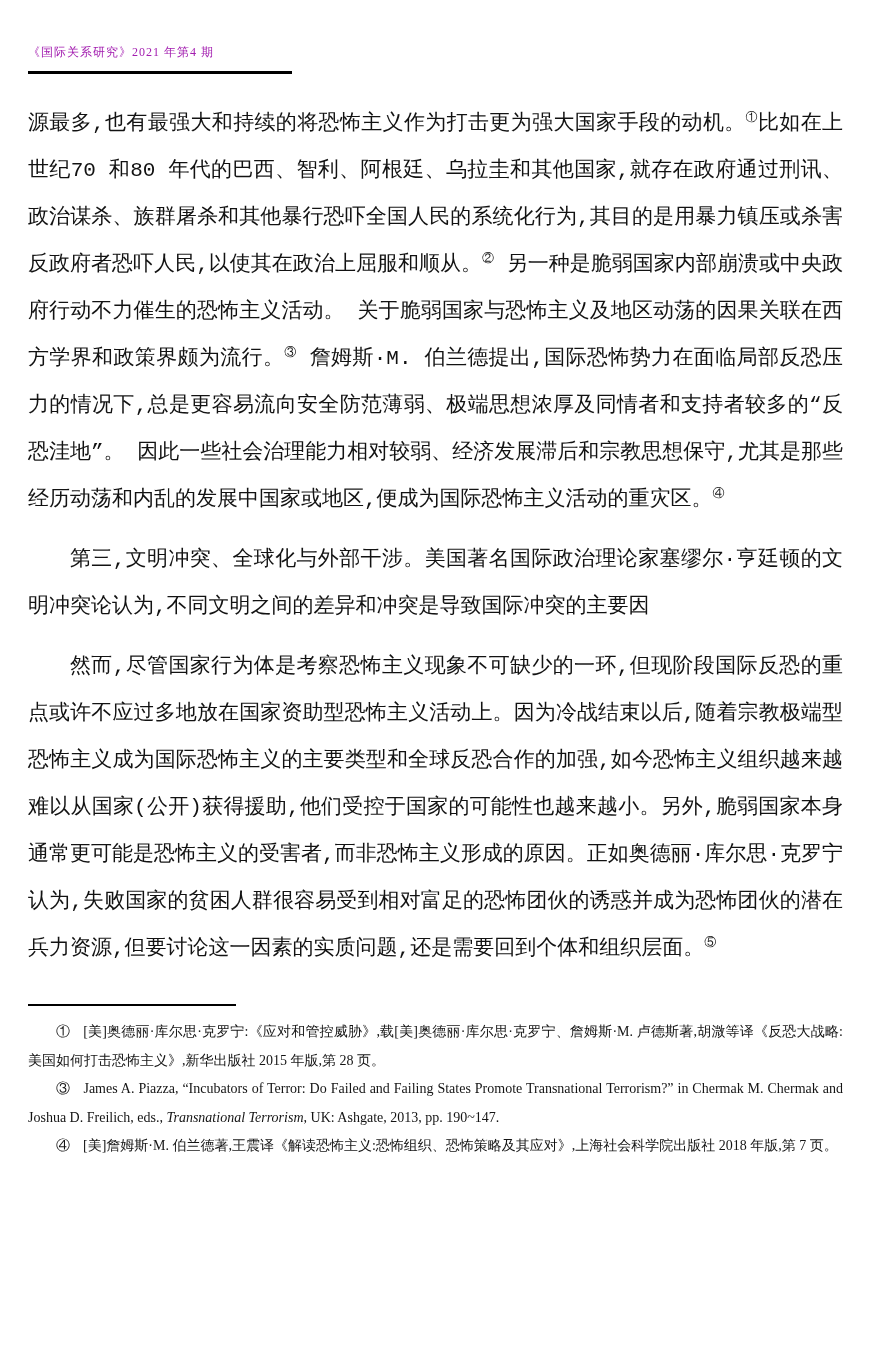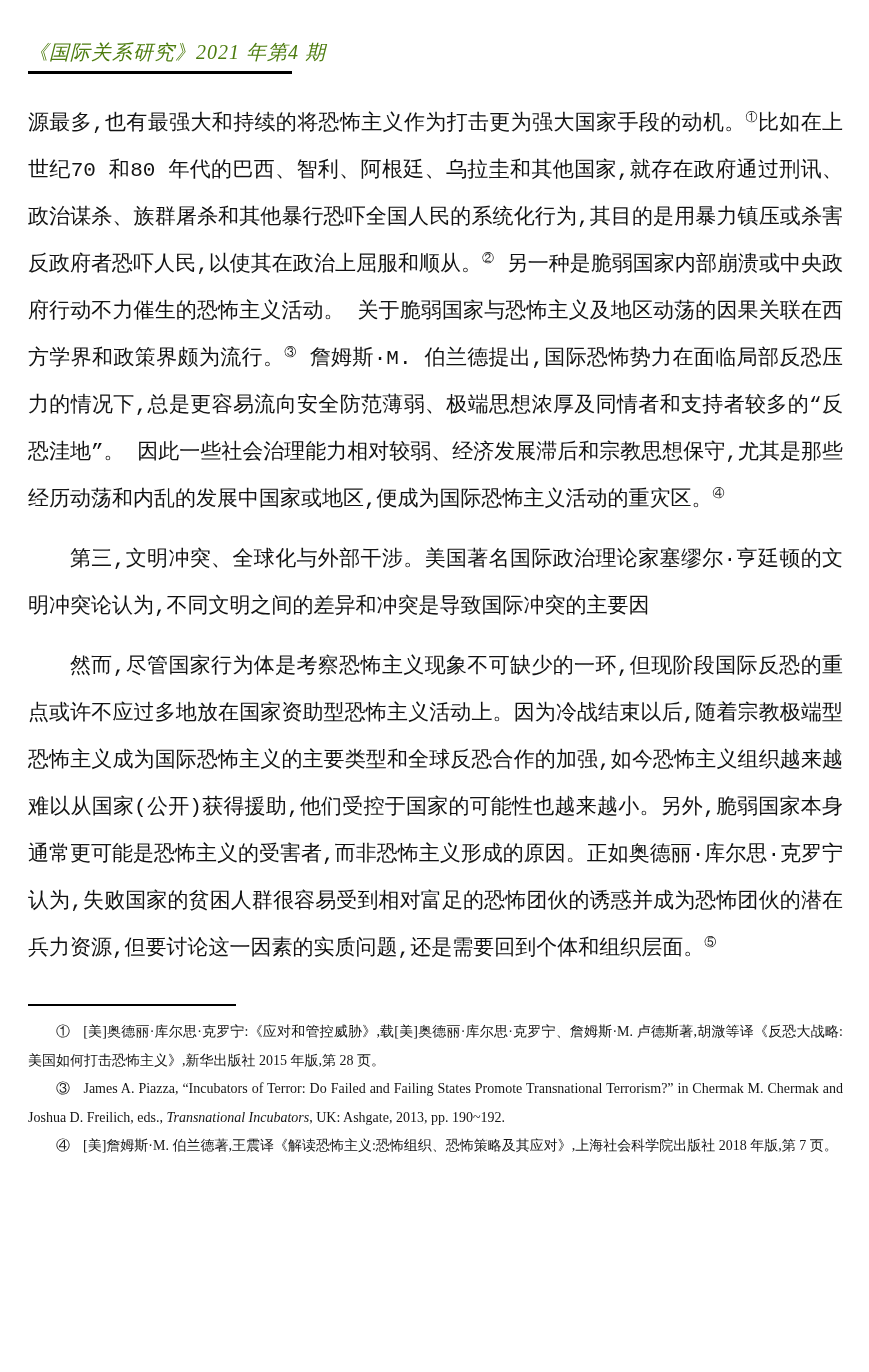--- a/index.html
+++ b/index.html
@@ -15,25 +15,24 @@
     color: #141414;
   }
   .page {
     box-sizing: border-box;
     width: 869px;
     height: 1372px;
     padding: 38px 26px 0 28px;
   }
   
   .journal-head {
-    font-size: 20px;
+    font-size: 12px;
     letter-spacing: 1px;
     line-height: 28px;
-    color: #4d7c0f;
-    font-style: italic;
+    color: #a21caf;
   }
   .head-rule {
     width: 264px;
     height: 3px;
     background: #000;
     margin-top: 5px;
   }
   
   .body-text {
     margin-top: 26px;
@@ -110,21 +109,21 @@
   </main>
 
   <footer class="footnotes">
     <div class="fn-rule"></div>
 
     <div class="fn-list">
 
       <p><span class="fn-marker">①</span><span>[美]奥德丽·库尔思·克罗宁:《应对和管控威胁》,载[美]奥德丽·库尔思·克罗宁、詹姆斯·M. 卢德斯著,胡溦等译《反恐大战略:美国如何打击恐怖主义》,新华出版社 2015 年版,第 28 页。</span></p>
 
 
-      <p><span class="fn-marker">③</span><span>James A. Piazza, “Incubators of Terror: Do Failed and Failing States Promote Transnational Terrorism?” in Chermak M. Chermak and Joshua D. Freilich, eds., </span><span class="fn-italic">Transnational Incubators</span><span>, UK: Ashgate, 2013, pp. 190~192.</span></p>
+      <p><span class="fn-marker">③</span><span>James A. Piazza, “Incubators of Terror: Do Failed and Failing States Promote Transnational Terrorism?” in Chermak M. Chermak and Joshua D. Freilich, eds., </span><span class="fn-italic">Transnational Terrorism</span><span>, UK: Ashgate, 2013, pp. 190~147.</span></p>
 
       <p><span class="fn-marker">④</span><span>[美]詹姆斯·M. 伯兰德著,王震译《解读恐怖主义:恐怖组织、恐怖策略及其应对》,上海社会科学院出版社 2018 年版,第 7 页。</span></p>
 
 
     </div>
   </footer>
 
 </div>
 
 </body></html>

